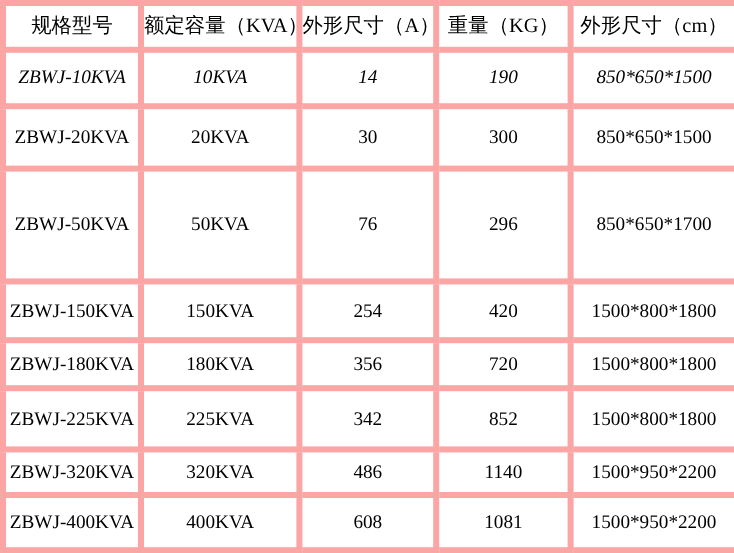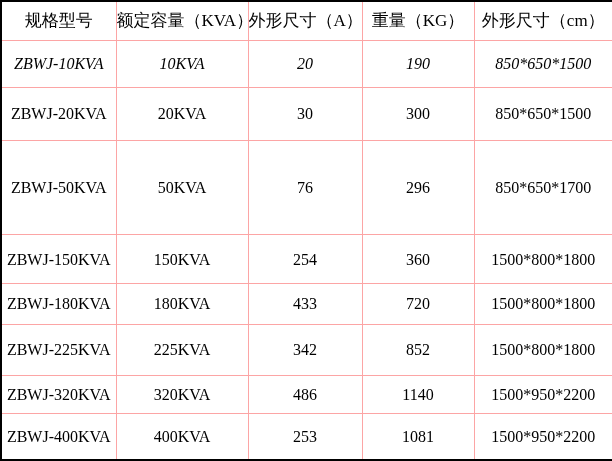--- a/index.html
+++ b/index.html
@@ -13,21 +13,21 @@
   }
   table.spec {
     border-collapse: collapse;
     table-layout: fixed;
     width: 612px;
     height: 461px;
     border: 2px solid #000000;
     background: #ffffff;
   }
   .spec th, .spec td {
-    border: 1px solid #fca5a5;
+    border: 5px solid #fca5a5;
     text-align: center;
     vertical-align: middle;
     padding: 0;
     font-weight: normal;
     font-size: 16px;
     line-height: 1.2;
     overflow: hidden;
     white-space: nowrap;
   }
   .spec thead tr { height: 39px; }
@@ -61,21 +61,21 @@
       <th>额定容量（KVA）</th>
       <th>外形尺寸（A）</th>
       <th>重量（KG）</th>
       <th>外形尺寸（cm）</th>
     </tr>
   </thead>
   <tbody>
     <tr>
       <td>ZBWJ-10KVA</td>
       <td>10KVA</td>
-      <td>20</td>
+      <td>14</td>
       <td>190</td>
       <td>850*650*1500</td>
     </tr>
     <tr>
       <td>ZBWJ-20KVA</td>
       <td>20KVA</td>
       <td>30</td>
       <td>300</td>
       <td>850*650*1500</td>
     </tr>
@@ -83,45 +83,45 @@
       <td>ZBWJ-50KVA</td>
       <td>50KVA</td>
       <td>76</td>
       <td>296</td>
       <td>850*650*1700</td>
     </tr>
     <tr>
       <td>ZBWJ-150KVA</td>
       <td>150KVA</td>
       <td>254</td>
-      <td>360</td>
+      <td>420</td>
       <td>1500*800*1800</td>
     </tr>
     <tr>
       <td>ZBWJ-180KVA</td>
       <td>180KVA</td>
-      <td>433</td>
+      <td>356</td>
       <td>720</td>
       <td>1500*800*1800</td>
     </tr>
     <tr>
       <td>ZBWJ-225KVA</td>
       <td>225KVA</td>
       <td>342</td>
       <td>852</td>
       <td>1500*800*1800</td>
     </tr>
     <tr>
       <td>ZBWJ-320KVA</td>
       <td>320KVA</td>
       <td>486</td>
       <td>1140</td>
       <td>1500*950*2200</td>
     </tr>
     <tr>
       <td>ZBWJ-400KVA</td>
       <td>400KVA</td>
-      <td>253</td>
+      <td>608</td>
       <td>1081</td>
       <td>1500*950*2200</td>
     </tr>
   </tbody>
 </table>
 
 </body></html>

